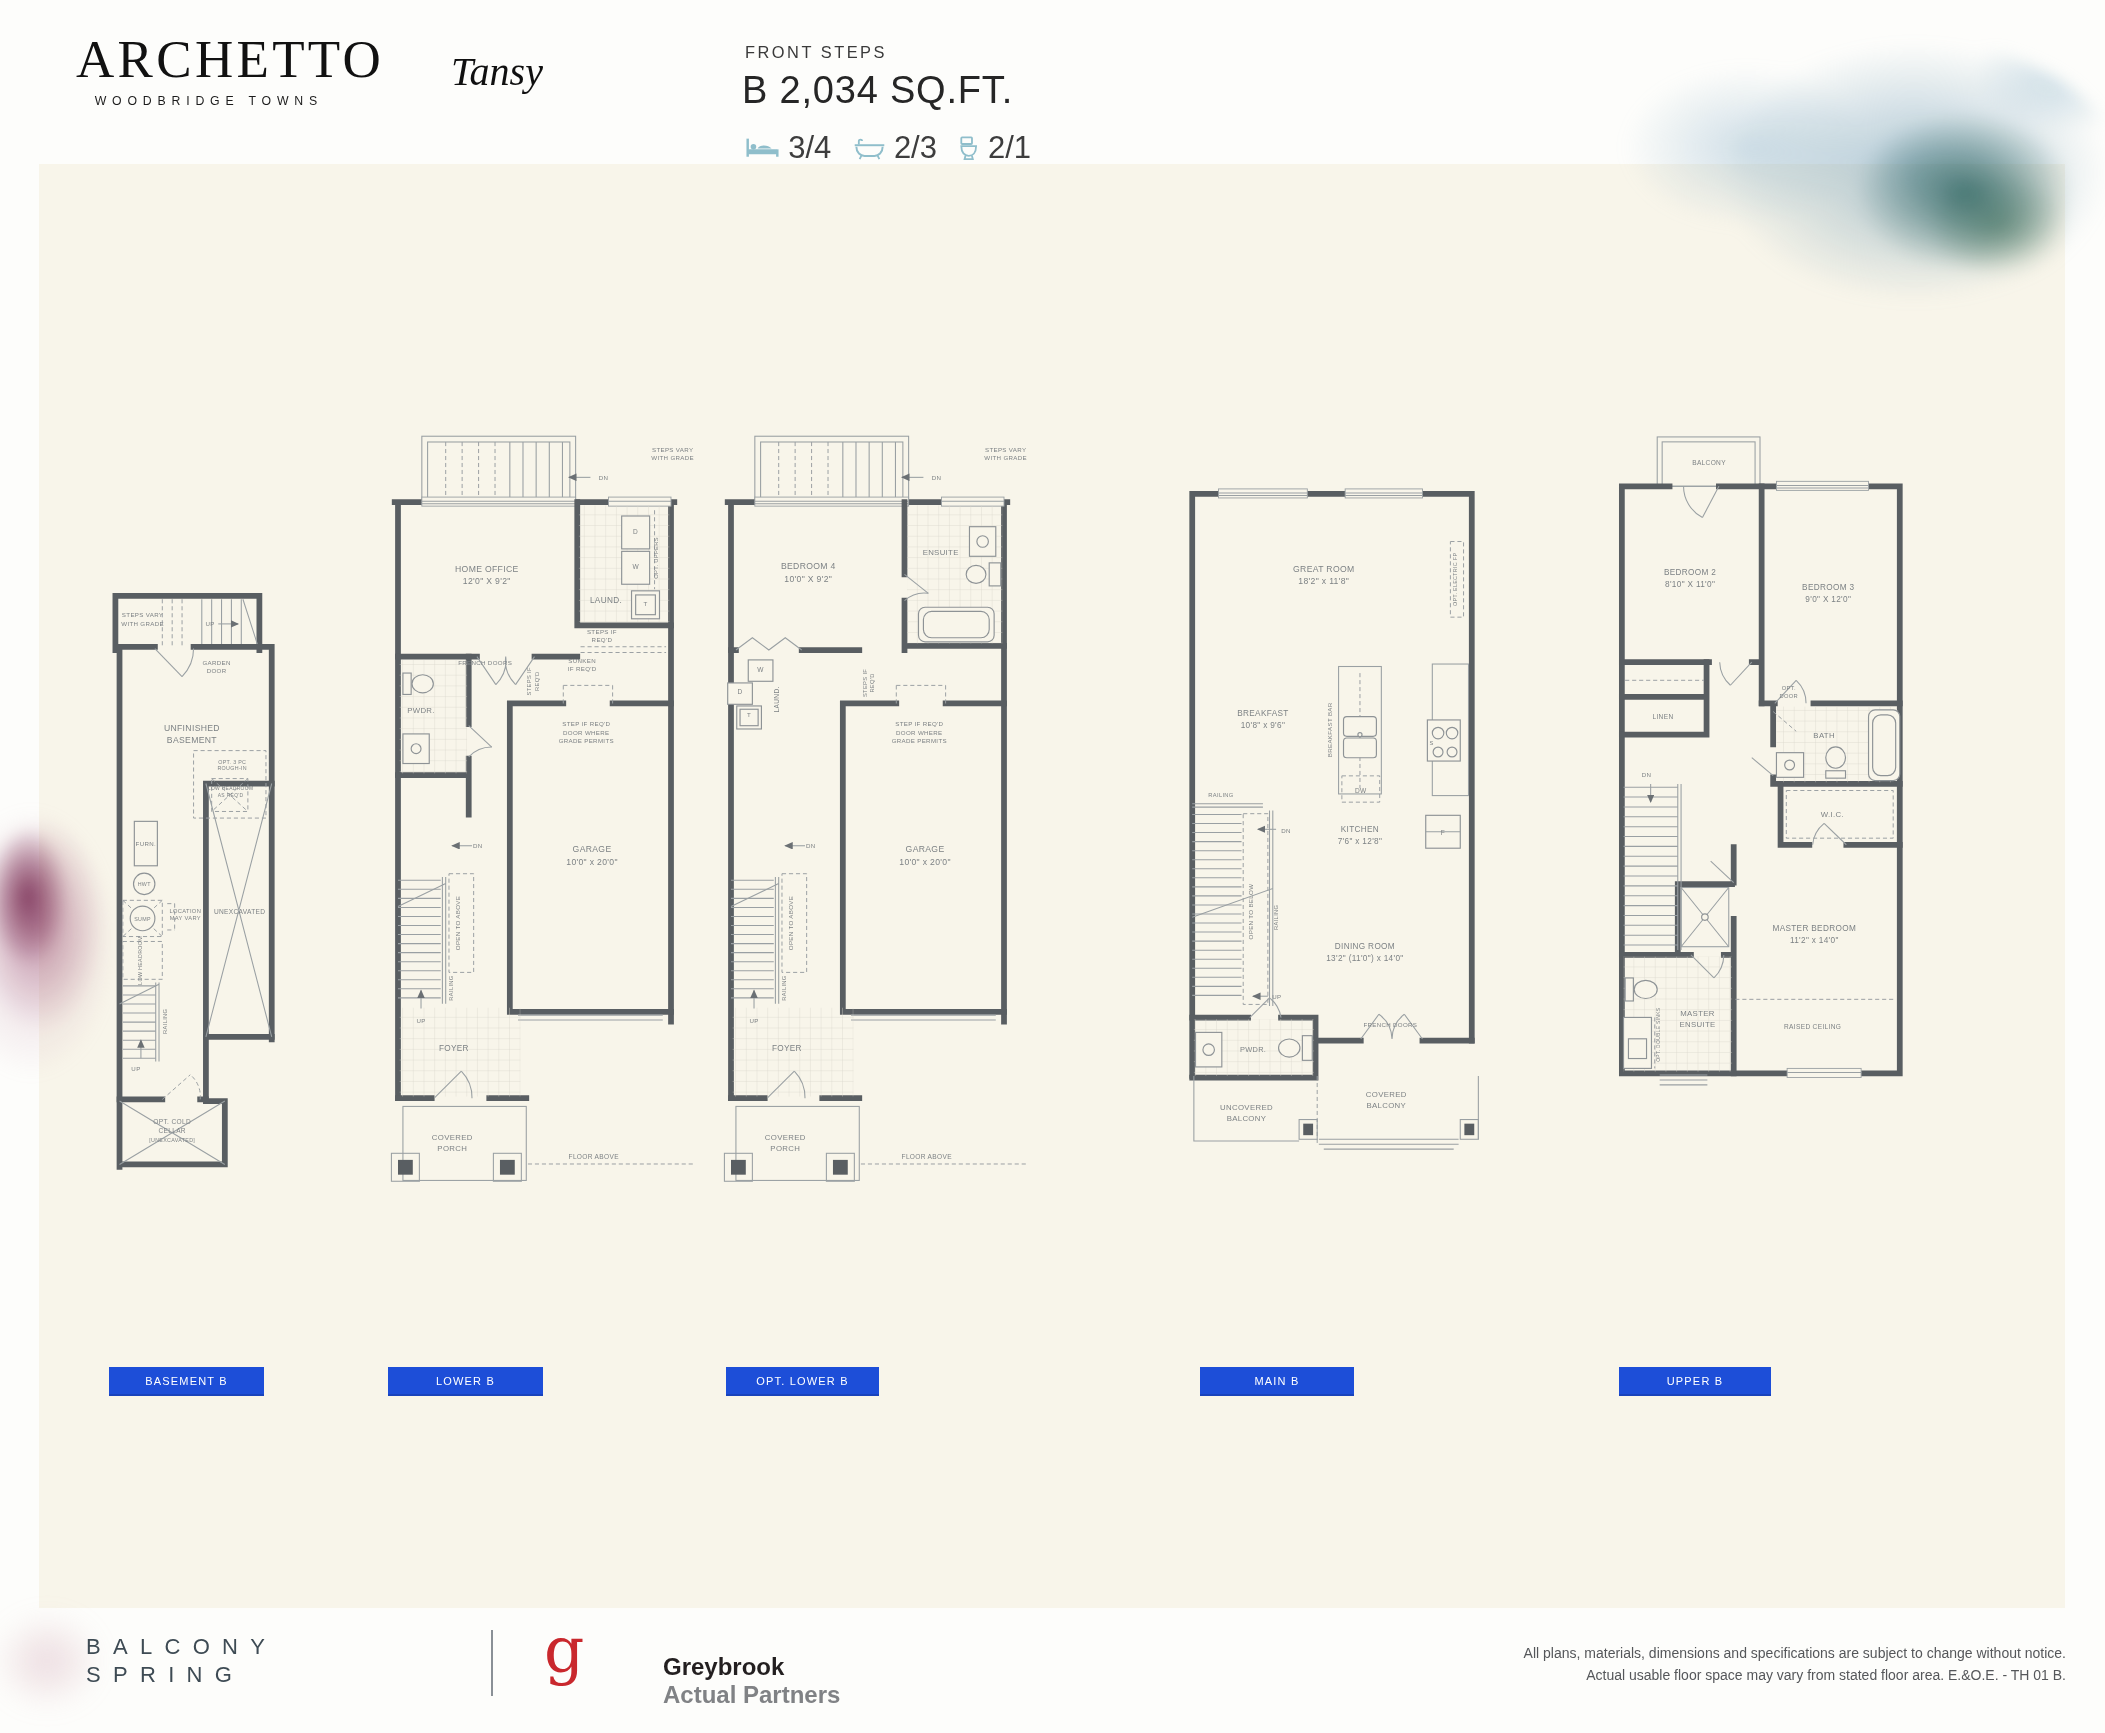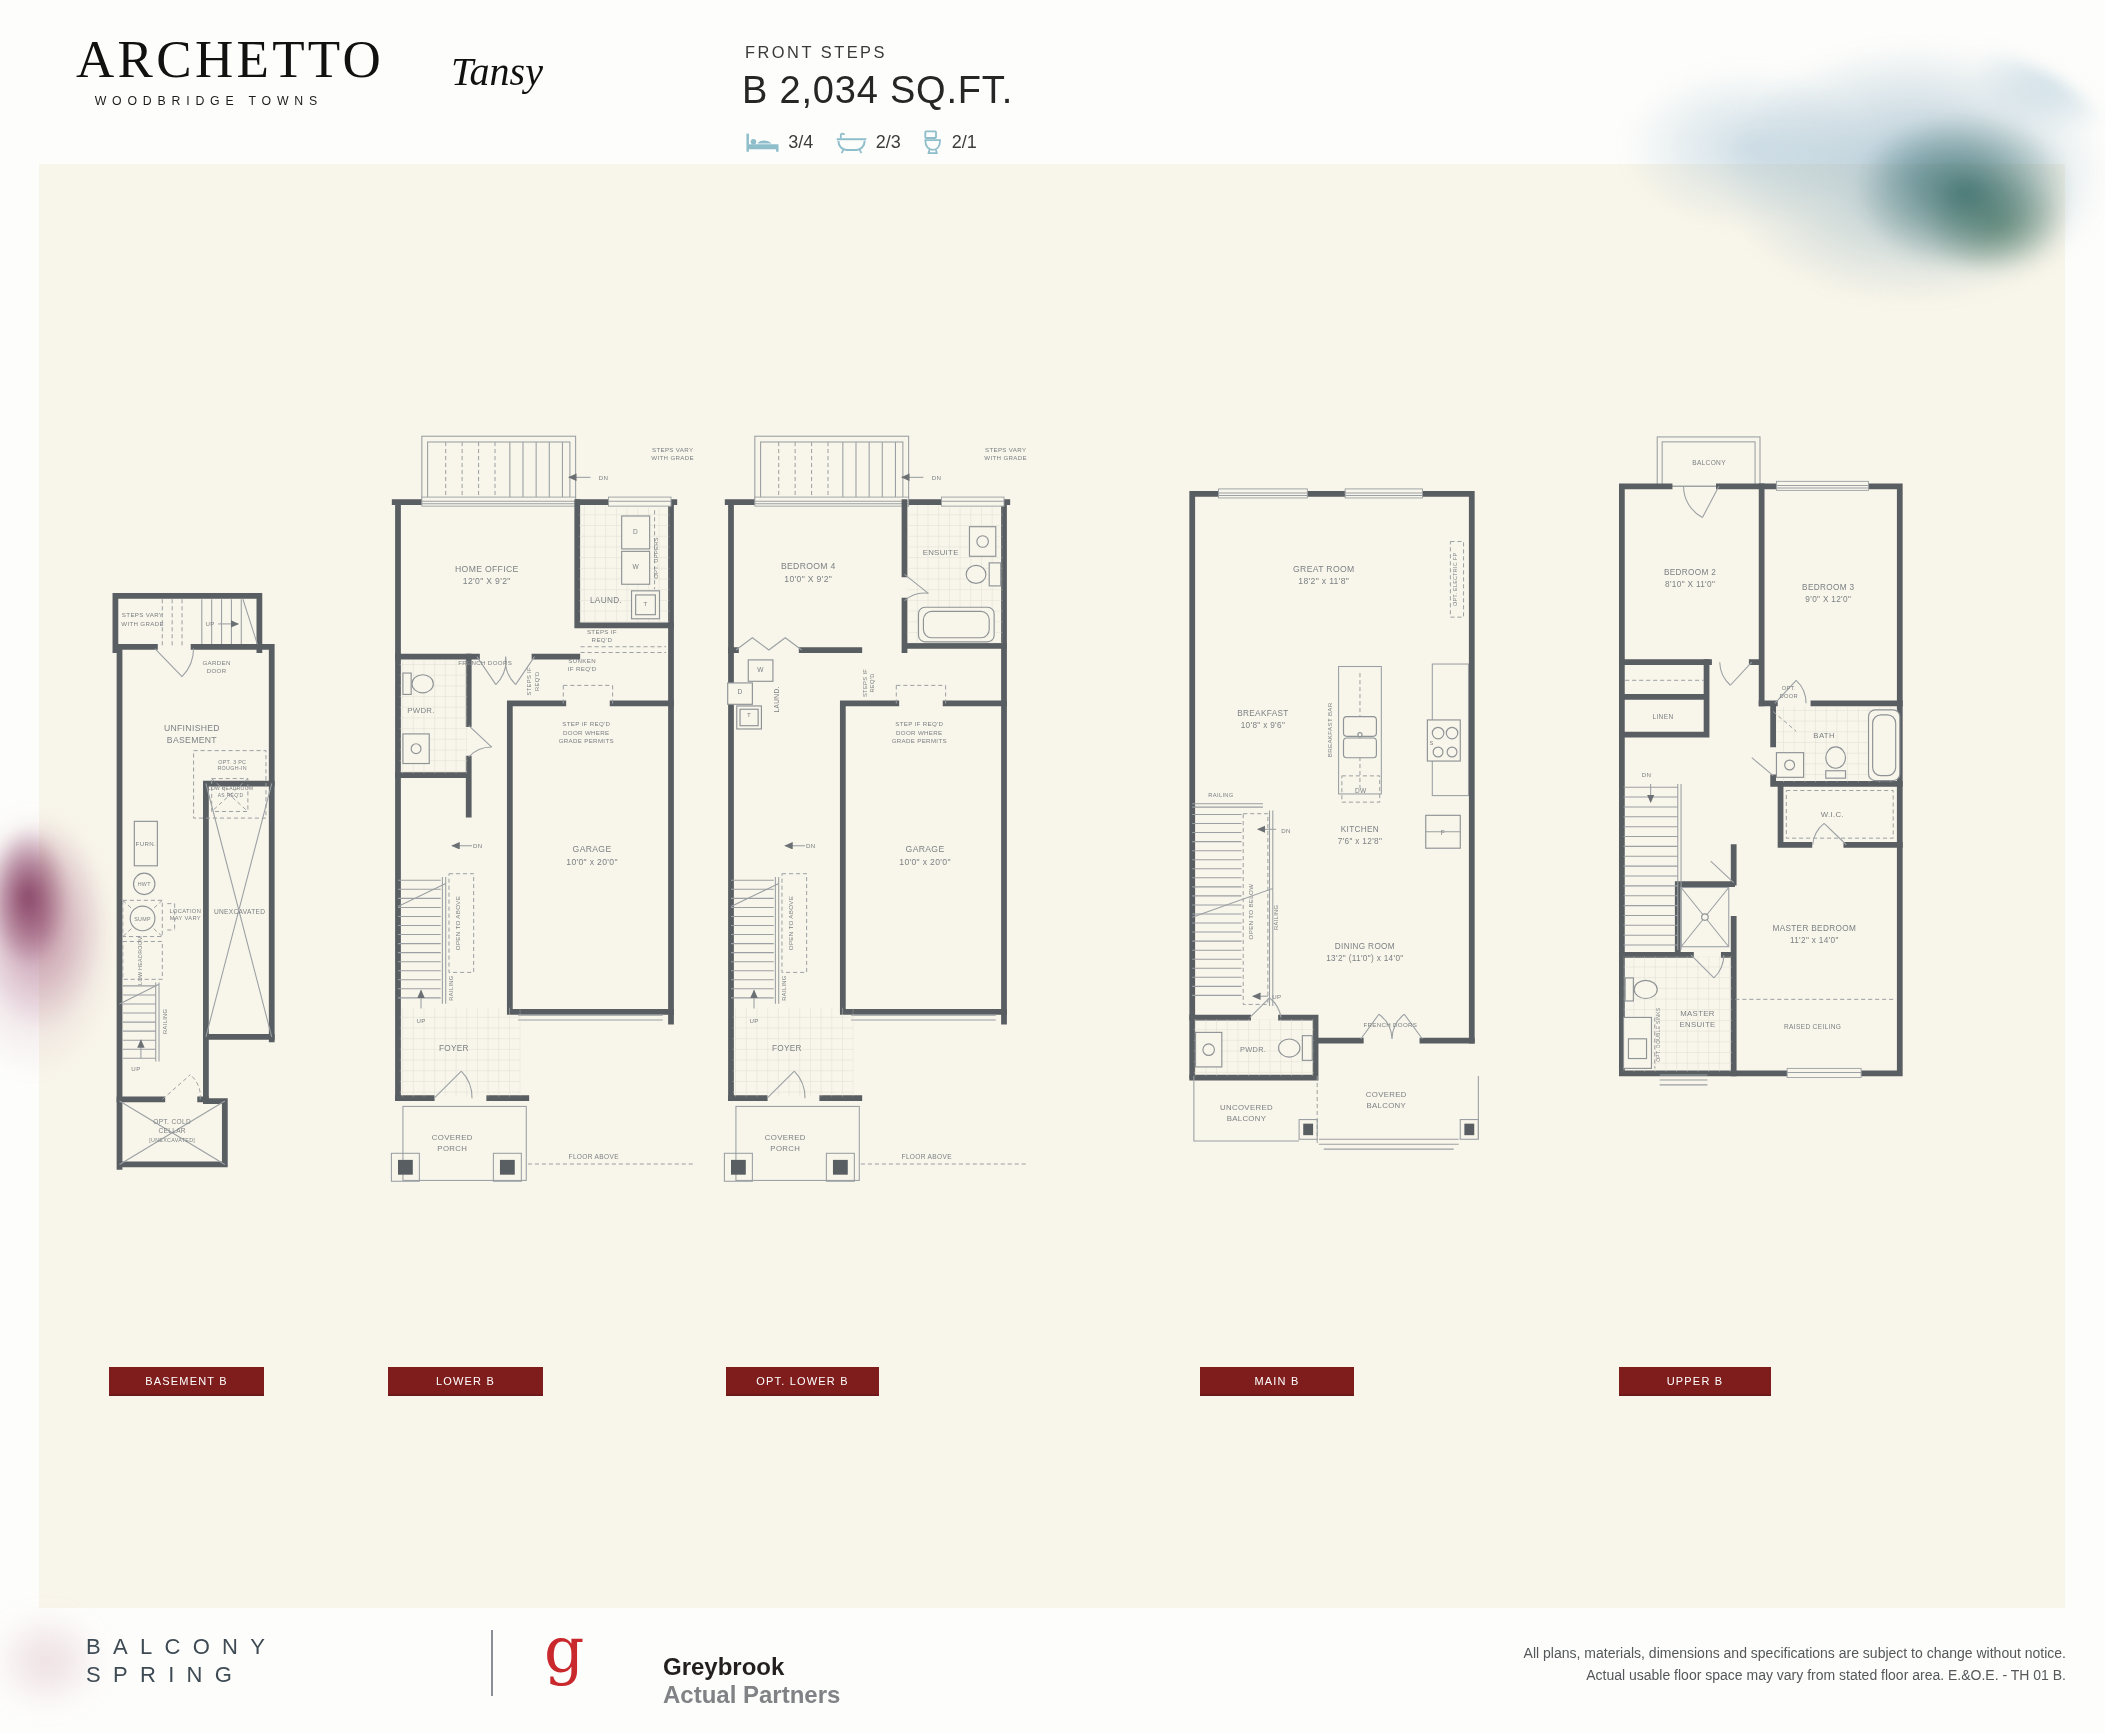--- a/index.html
+++ b/index.html
@@ -26,34 +26,34 @@
     background:radial-gradient(ellipse 74px 66px at 40% 50%, rgba(205,158,172,.35), rgba(205,158,172,0) 75%);}
   
   .logo{position:absolute;left:76px;top:33px;width:247px;text-align:right;color:#111;}
   .logo .nm{font-family:"Liberation Serif",serif;font-size:53px;letter-spacing:3.3px;line-height:1;}
   .logo .tg{font-size:12.3px;letter-spacing:5.8px;margin-top:8.2px;color:#1c1c1c;}
   .model{position:absolute;left:451px;top:48px;font-family:"Liberation Serif",serif;
          font-style:italic;font-size:40px;color:#101010;}
   .loadlbl{position:absolute;left:745px;top:43px;font-size:16.4px;letter-spacing:2.5px;color:#3a3a3a;}
   .sizelbl{position:absolute;left:742px;top:69px;font-size:38px;color:#262626;letter-spacing:0.8px;}
   .stats{position:absolute;left:745px;top:130px;display:flex;align-items:center;gap:21.4px;
-         font-size:18px;color:#3d3d3d;}
+         font-size:31px;color:#3d3d3d;}
   .stat{display:flex;align-items:center;gap:8.2px;}
   .stat svg{display:block;}
   
   svg.plan{position:absolute;overflow:visible;}
   .wall{stroke:#595e62;stroke-width:7;fill:none;stroke-linecap:square;}
   .ln{stroke:#9aa0a3;stroke-width:1.3;fill:none;}
   .dsh{stroke:#9aa0a3;stroke-width:1.2;fill:none;stroke-dasharray:5 3.5;}
   .fx{stroke:#8e9396;stroke-width:1.4;fill:#f8f5ea;}
   .win{fill:#f8f5ea;stroke:#9aa0a3;stroke-width:1.1;}
   .pfill{fill:#595e62;stroke:none;}
   svg.plan text{font-family:"Liberation Sans",sans-serif;fill:#7d8285;letter-spacing:.4px;}
   
-  .planbtn{position:absolute;height:27px;background:#7f1d1d;color:#fff;display:flex;
+  .planbtn{position:absolute;height:27px;background:#1d4ed8;color:#fff;display:flex;
      align-items:center;justify-content:center;font-size:11px;letter-spacing:1.2px;
      border-bottom:2.5px solid rgba(0,0,0,.13);cursor:pointer;}
   
   .marlin{position:absolute;left:86px;top:1633px;color:#3e4b54;font-size:22px;letter-spacing:12.3px;line-height:1.25;}
   .fdiv{position:absolute;left:491px;top:1630px;width:1.6px;height:66px;background:#8a9096;}
   .gb-g{position:absolute;left:544px;top:1619px;font-family:"DejaVu Serif",serif;
         font-size:63px;color:#c9282d;line-height:1;}
   .gb-t{position:absolute;left:663px;top:1637px;font-size:24px;line-height:1.15;font-weight:bold;}
   .gb-t .l1{color:#231f20;margin-top:16px;}
   .gb-t .l2{color:#808285;}

